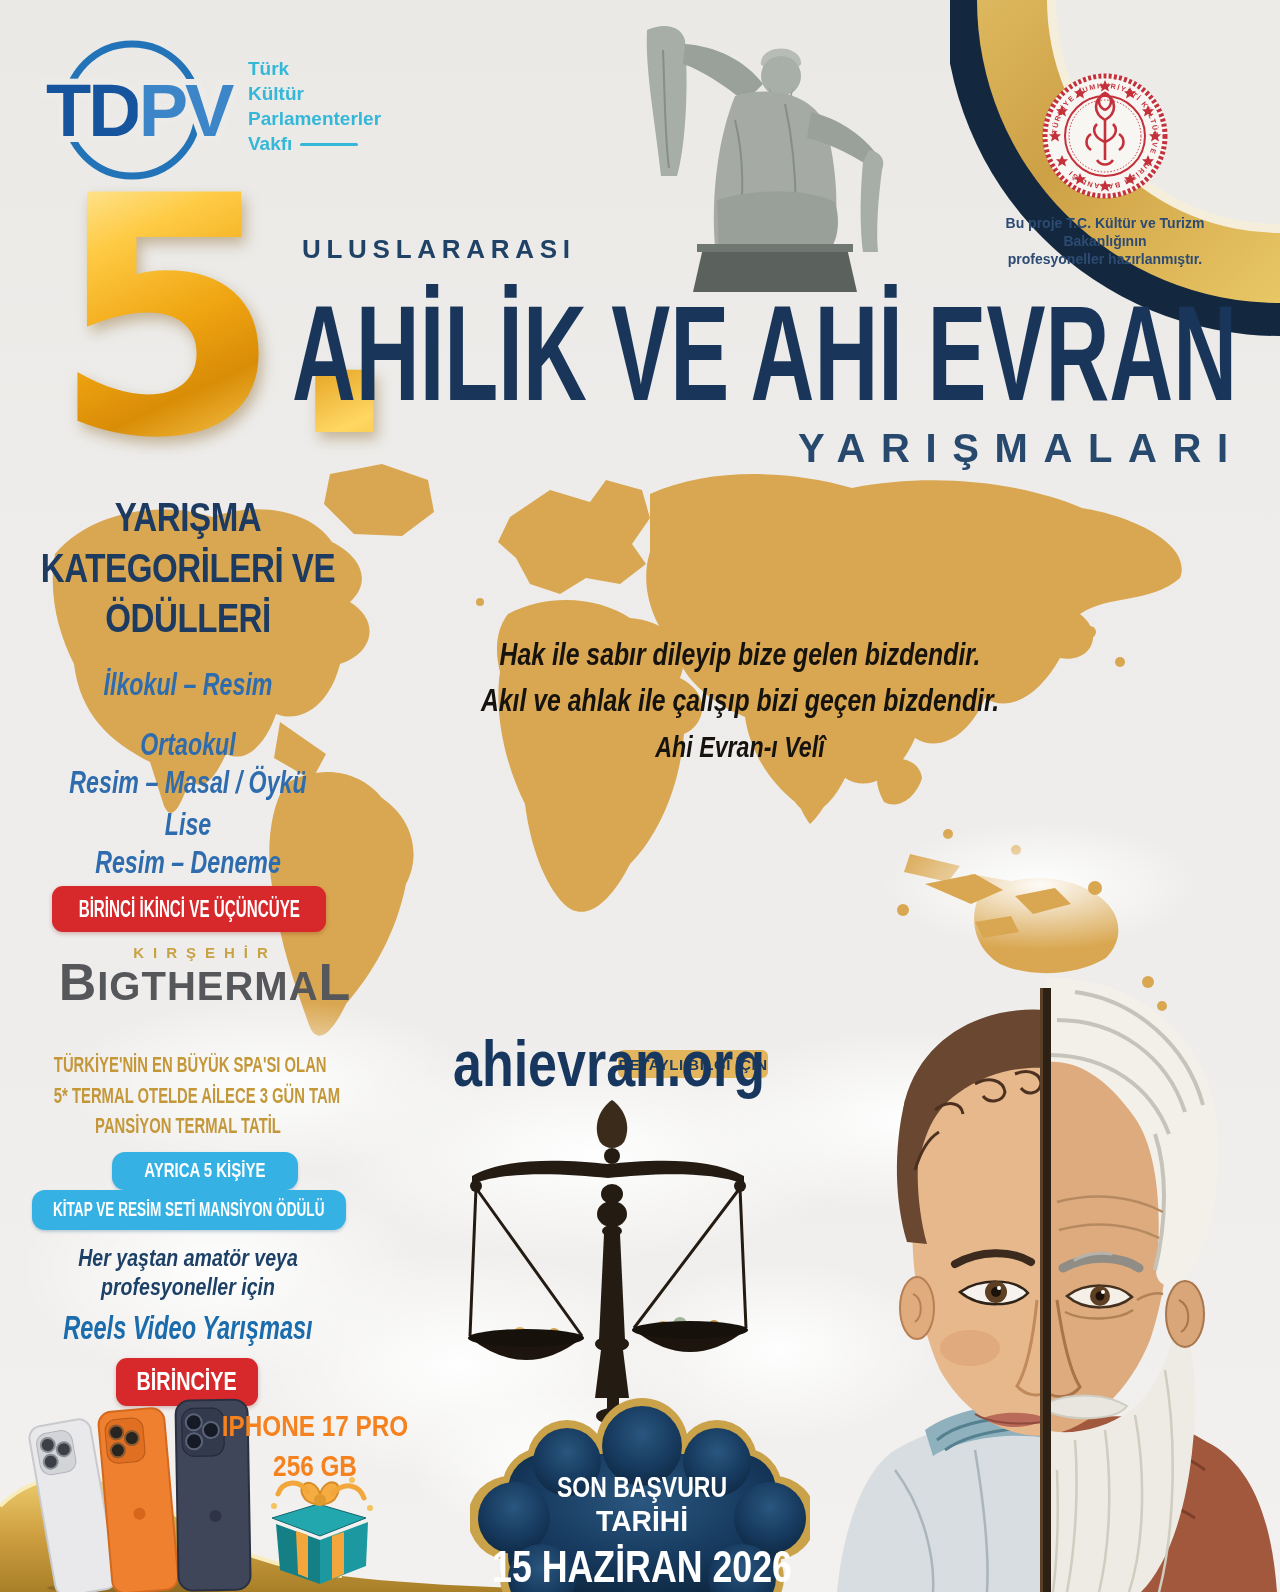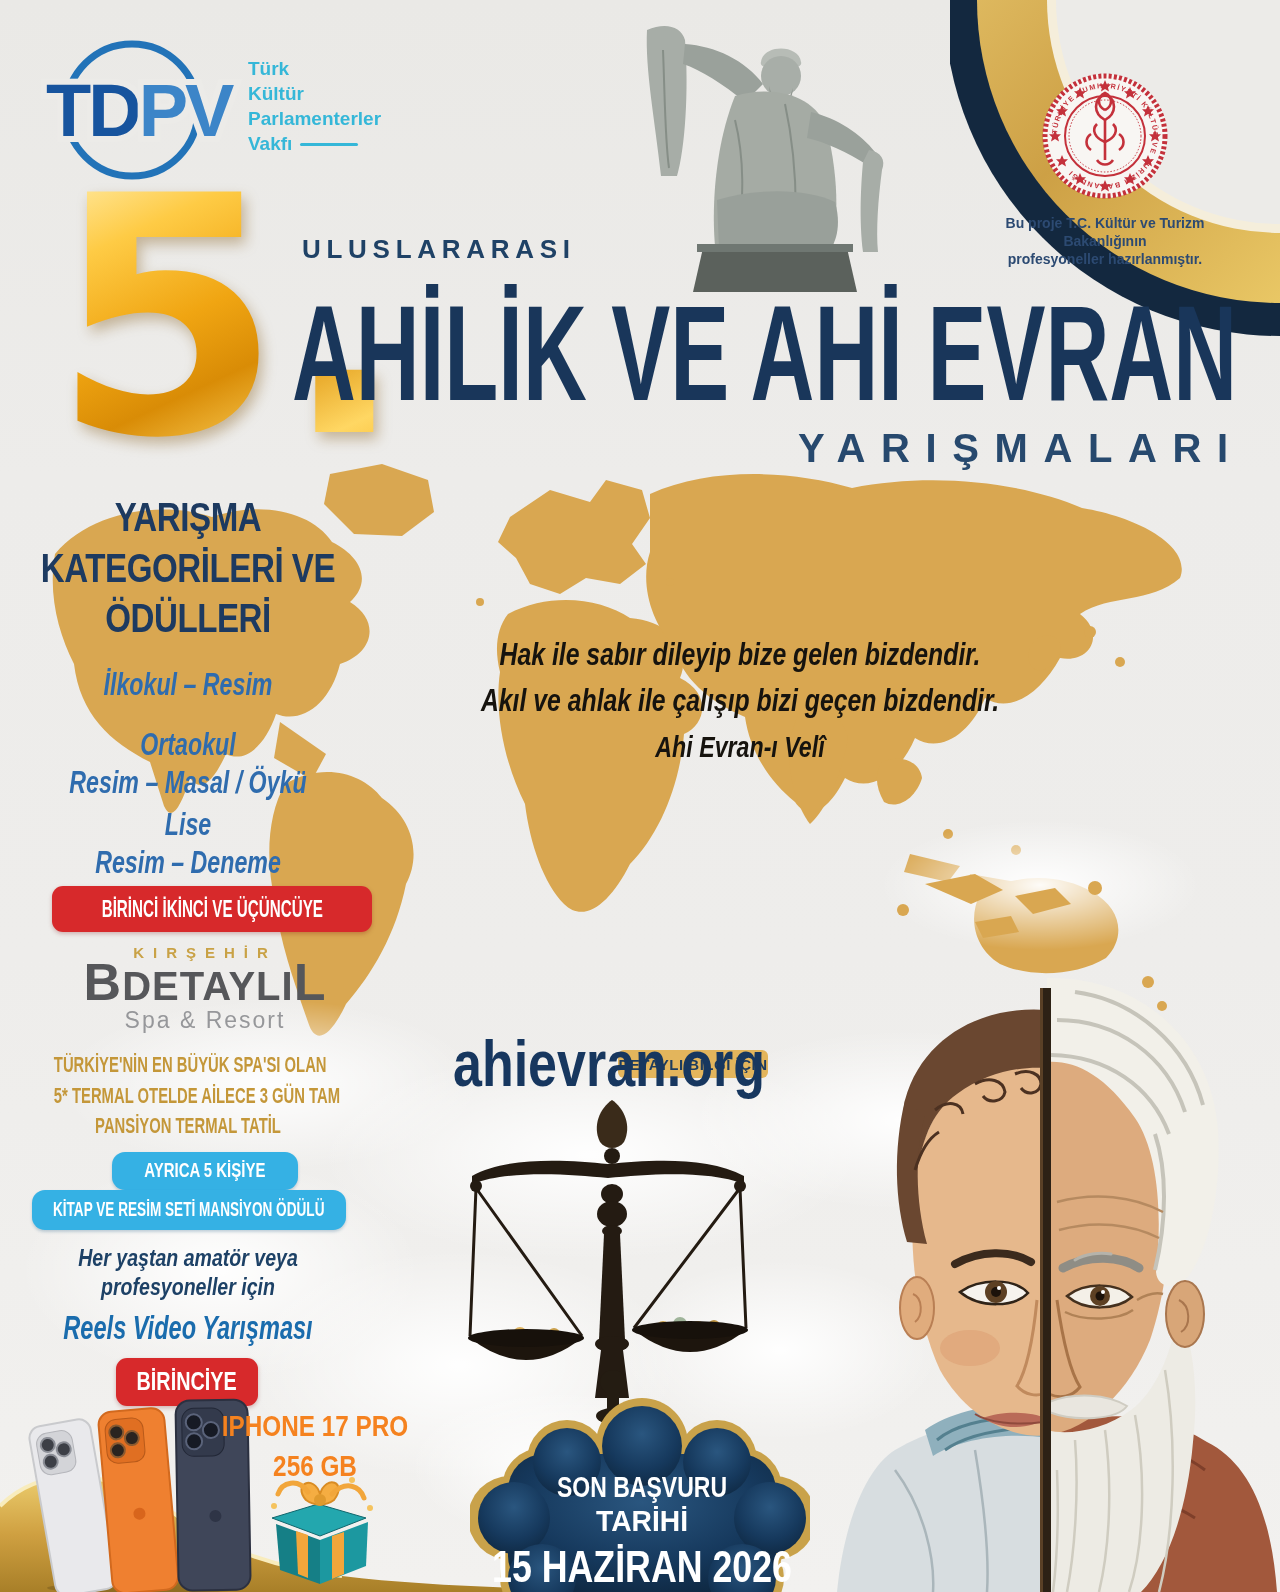--- a/index.html
+++ b/index.html
@@ -204,28 +204,27 @@
   </div>
   <div class="abs ctr cat-item" style="left:16px;top:726px;width:344px;">
     <div class="nowrap">Ortaokul</div>
     <div class="nowrap">Resim – Masal / Öykü</div>
   </div>
   <div class="abs ctr cat-item" style="left:16px;top:806px;width:344px;">
     <div class="nowrap">Lise</div>
     <div class="nowrap">Resim – Deneme</div>
   </div>
 
-  <div class="abs badge-red" style="left:52px;top:886px;width:320px;height:46px;">
+  <div class="abs badge-red" style="left:52px;top:886px;width:274px;height:46px;">
     <span style="font-size:19px;transform:scale(.8,1.25);">BİRİNCİ İKİNCİ VE ÜÇÜNCÜYE</span>
   </div>
 
   <div class="abs ctr" style="left:33px;top:944px;width:344px;">
     <div class="hotel-city">KIRŞEHİR</div>
-    <div class="hotel-name"><span class="big">B</span><span>DETAYLI</span><span class="big">L</span></div>
-    <div class="hotel-tag">Spa &amp; Resort</div>
+    <div class="hotel-name"><span class="big">B</span><span>IGTHERMA</span><span class="big">L</span></div>
   </div>
 
   <div class="abs ctr gold-desc" style="left:16px;top:1050px;width:344px;">
     <div>TÜRKİYE'NİN EN BÜYÜK SPA'SI OLAN</div>
     <div>5* TERMAL OTELDE AİLECE 3 GÜN TAM</div>
     <div>PANSİYON TERMAL TATİL</div>
   </div>
 
   <div class="abs badge-cyan" style="left:112px;top:1152px;width:186px;height:38px;">
     <span style="font-size:17px;transform:scale(.88,1.2);">AYRICA 5 KİŞİYE</span>

